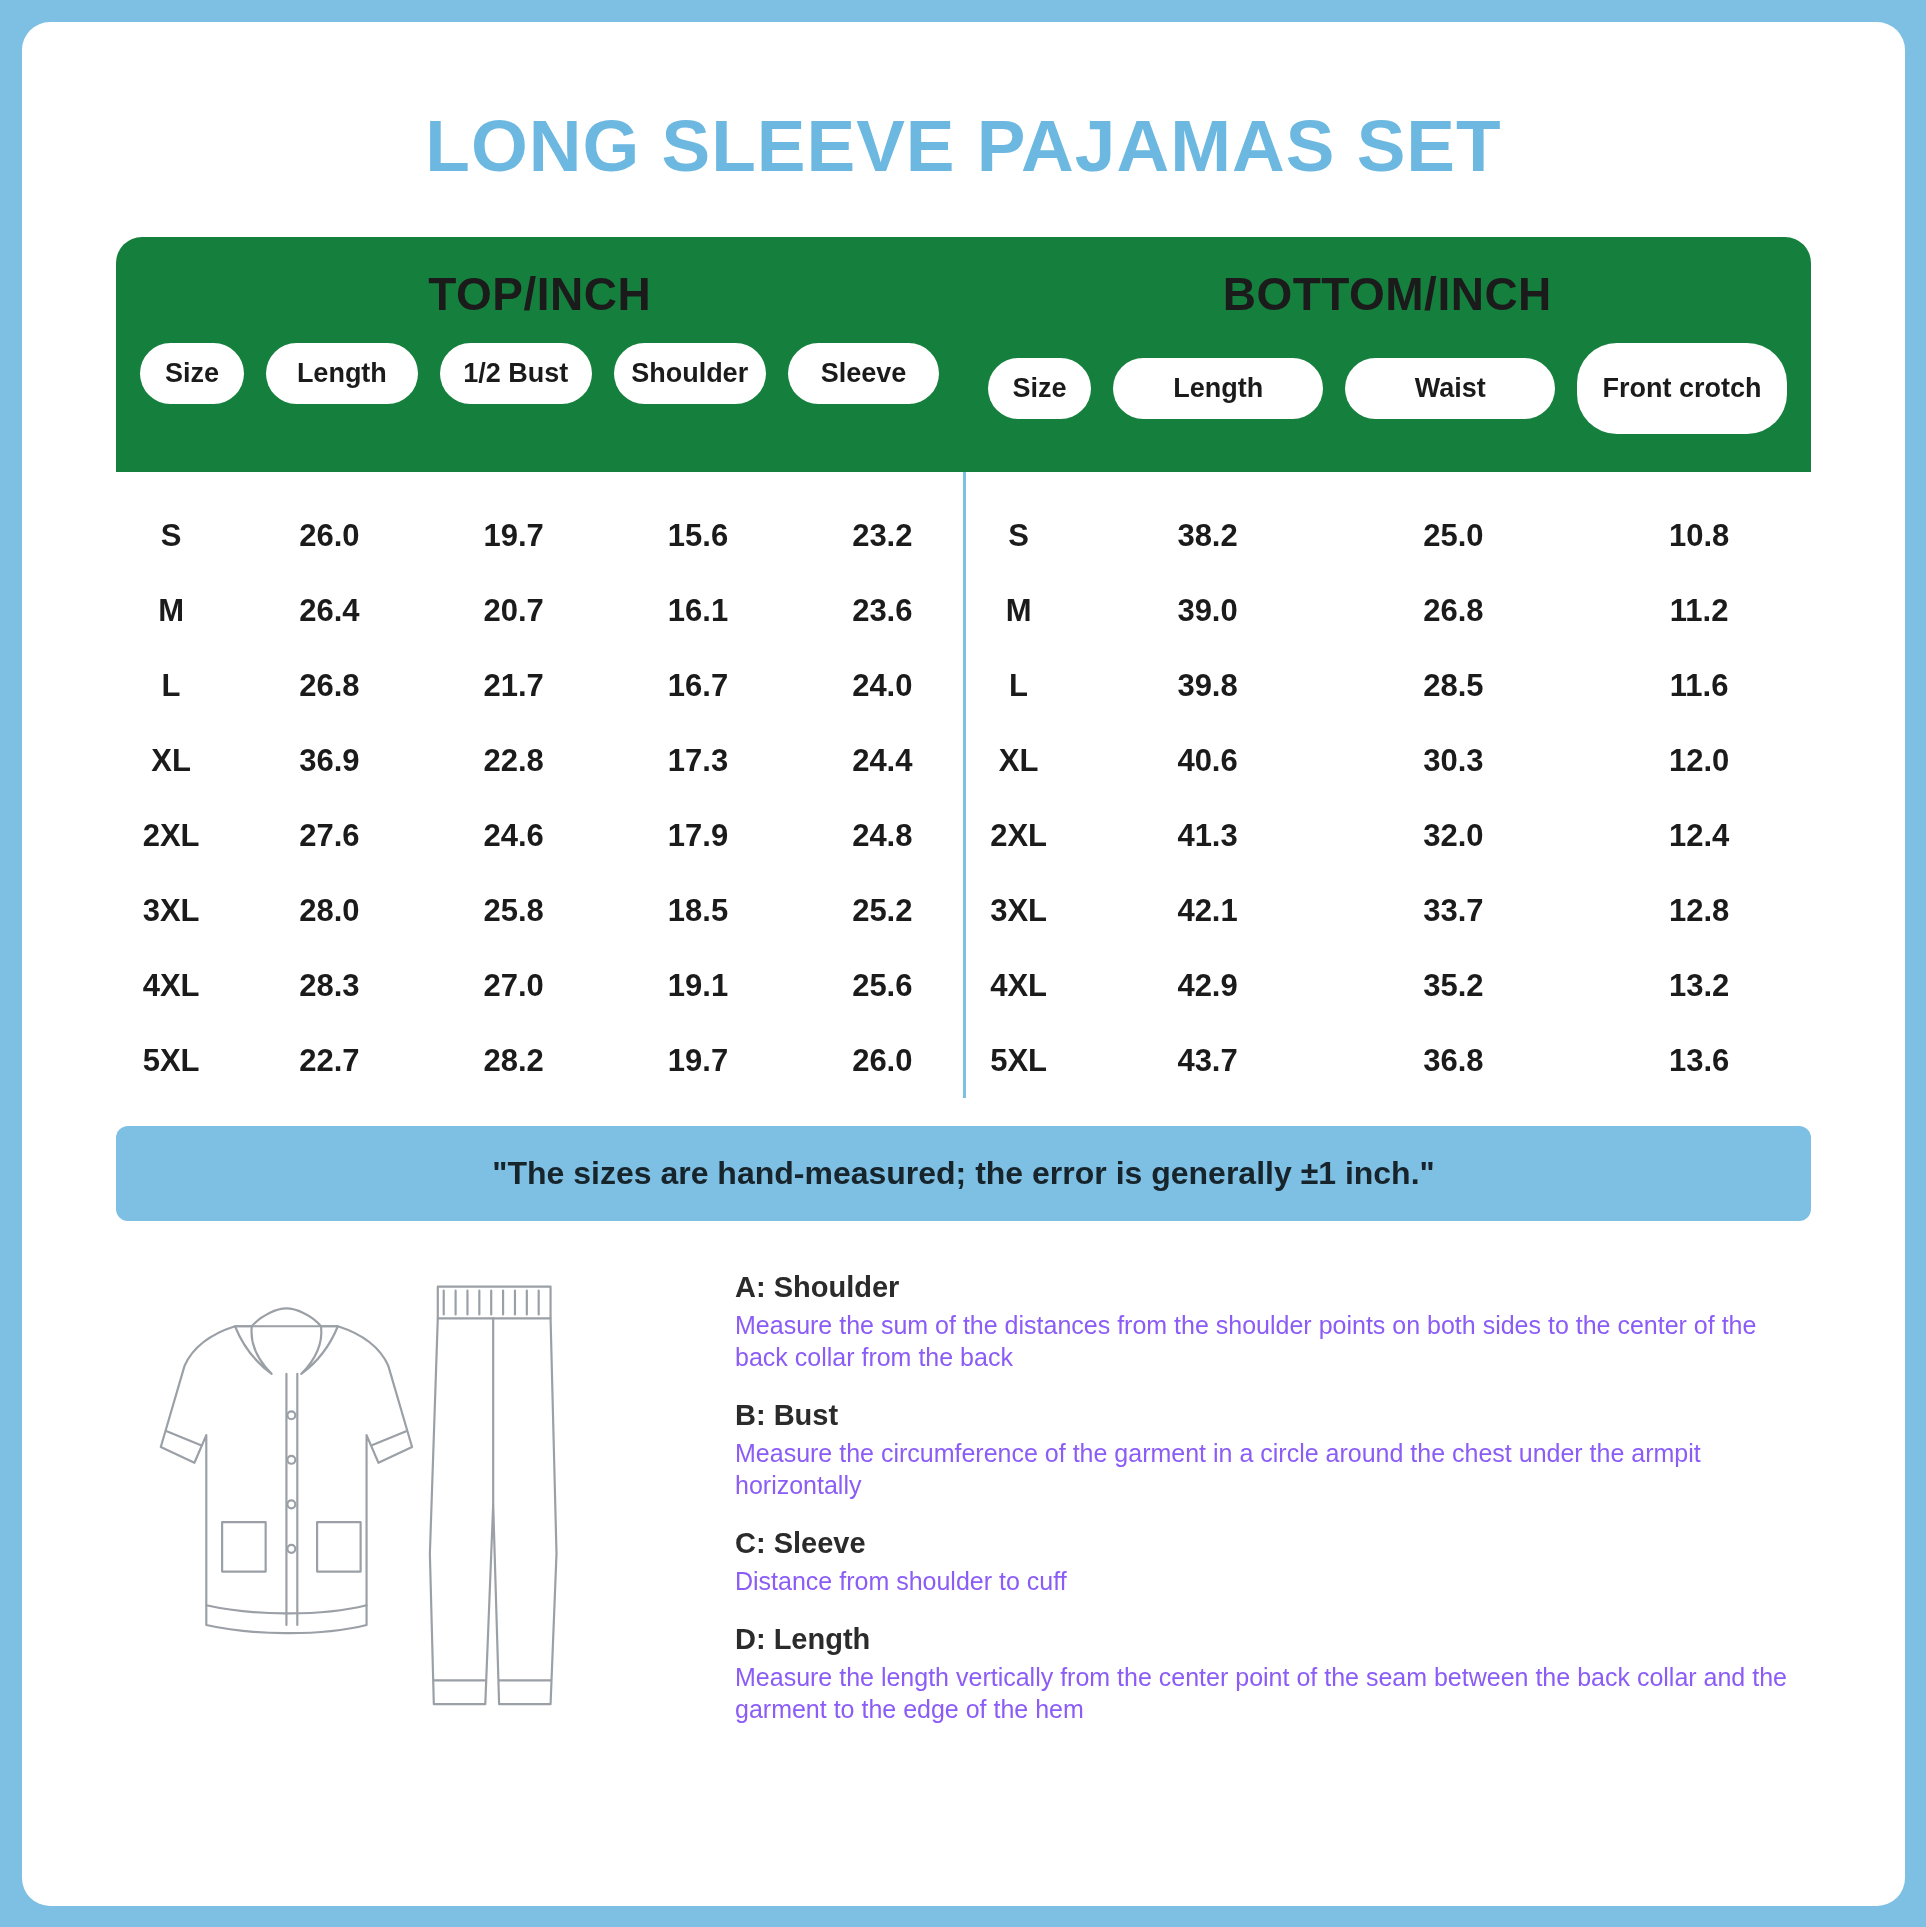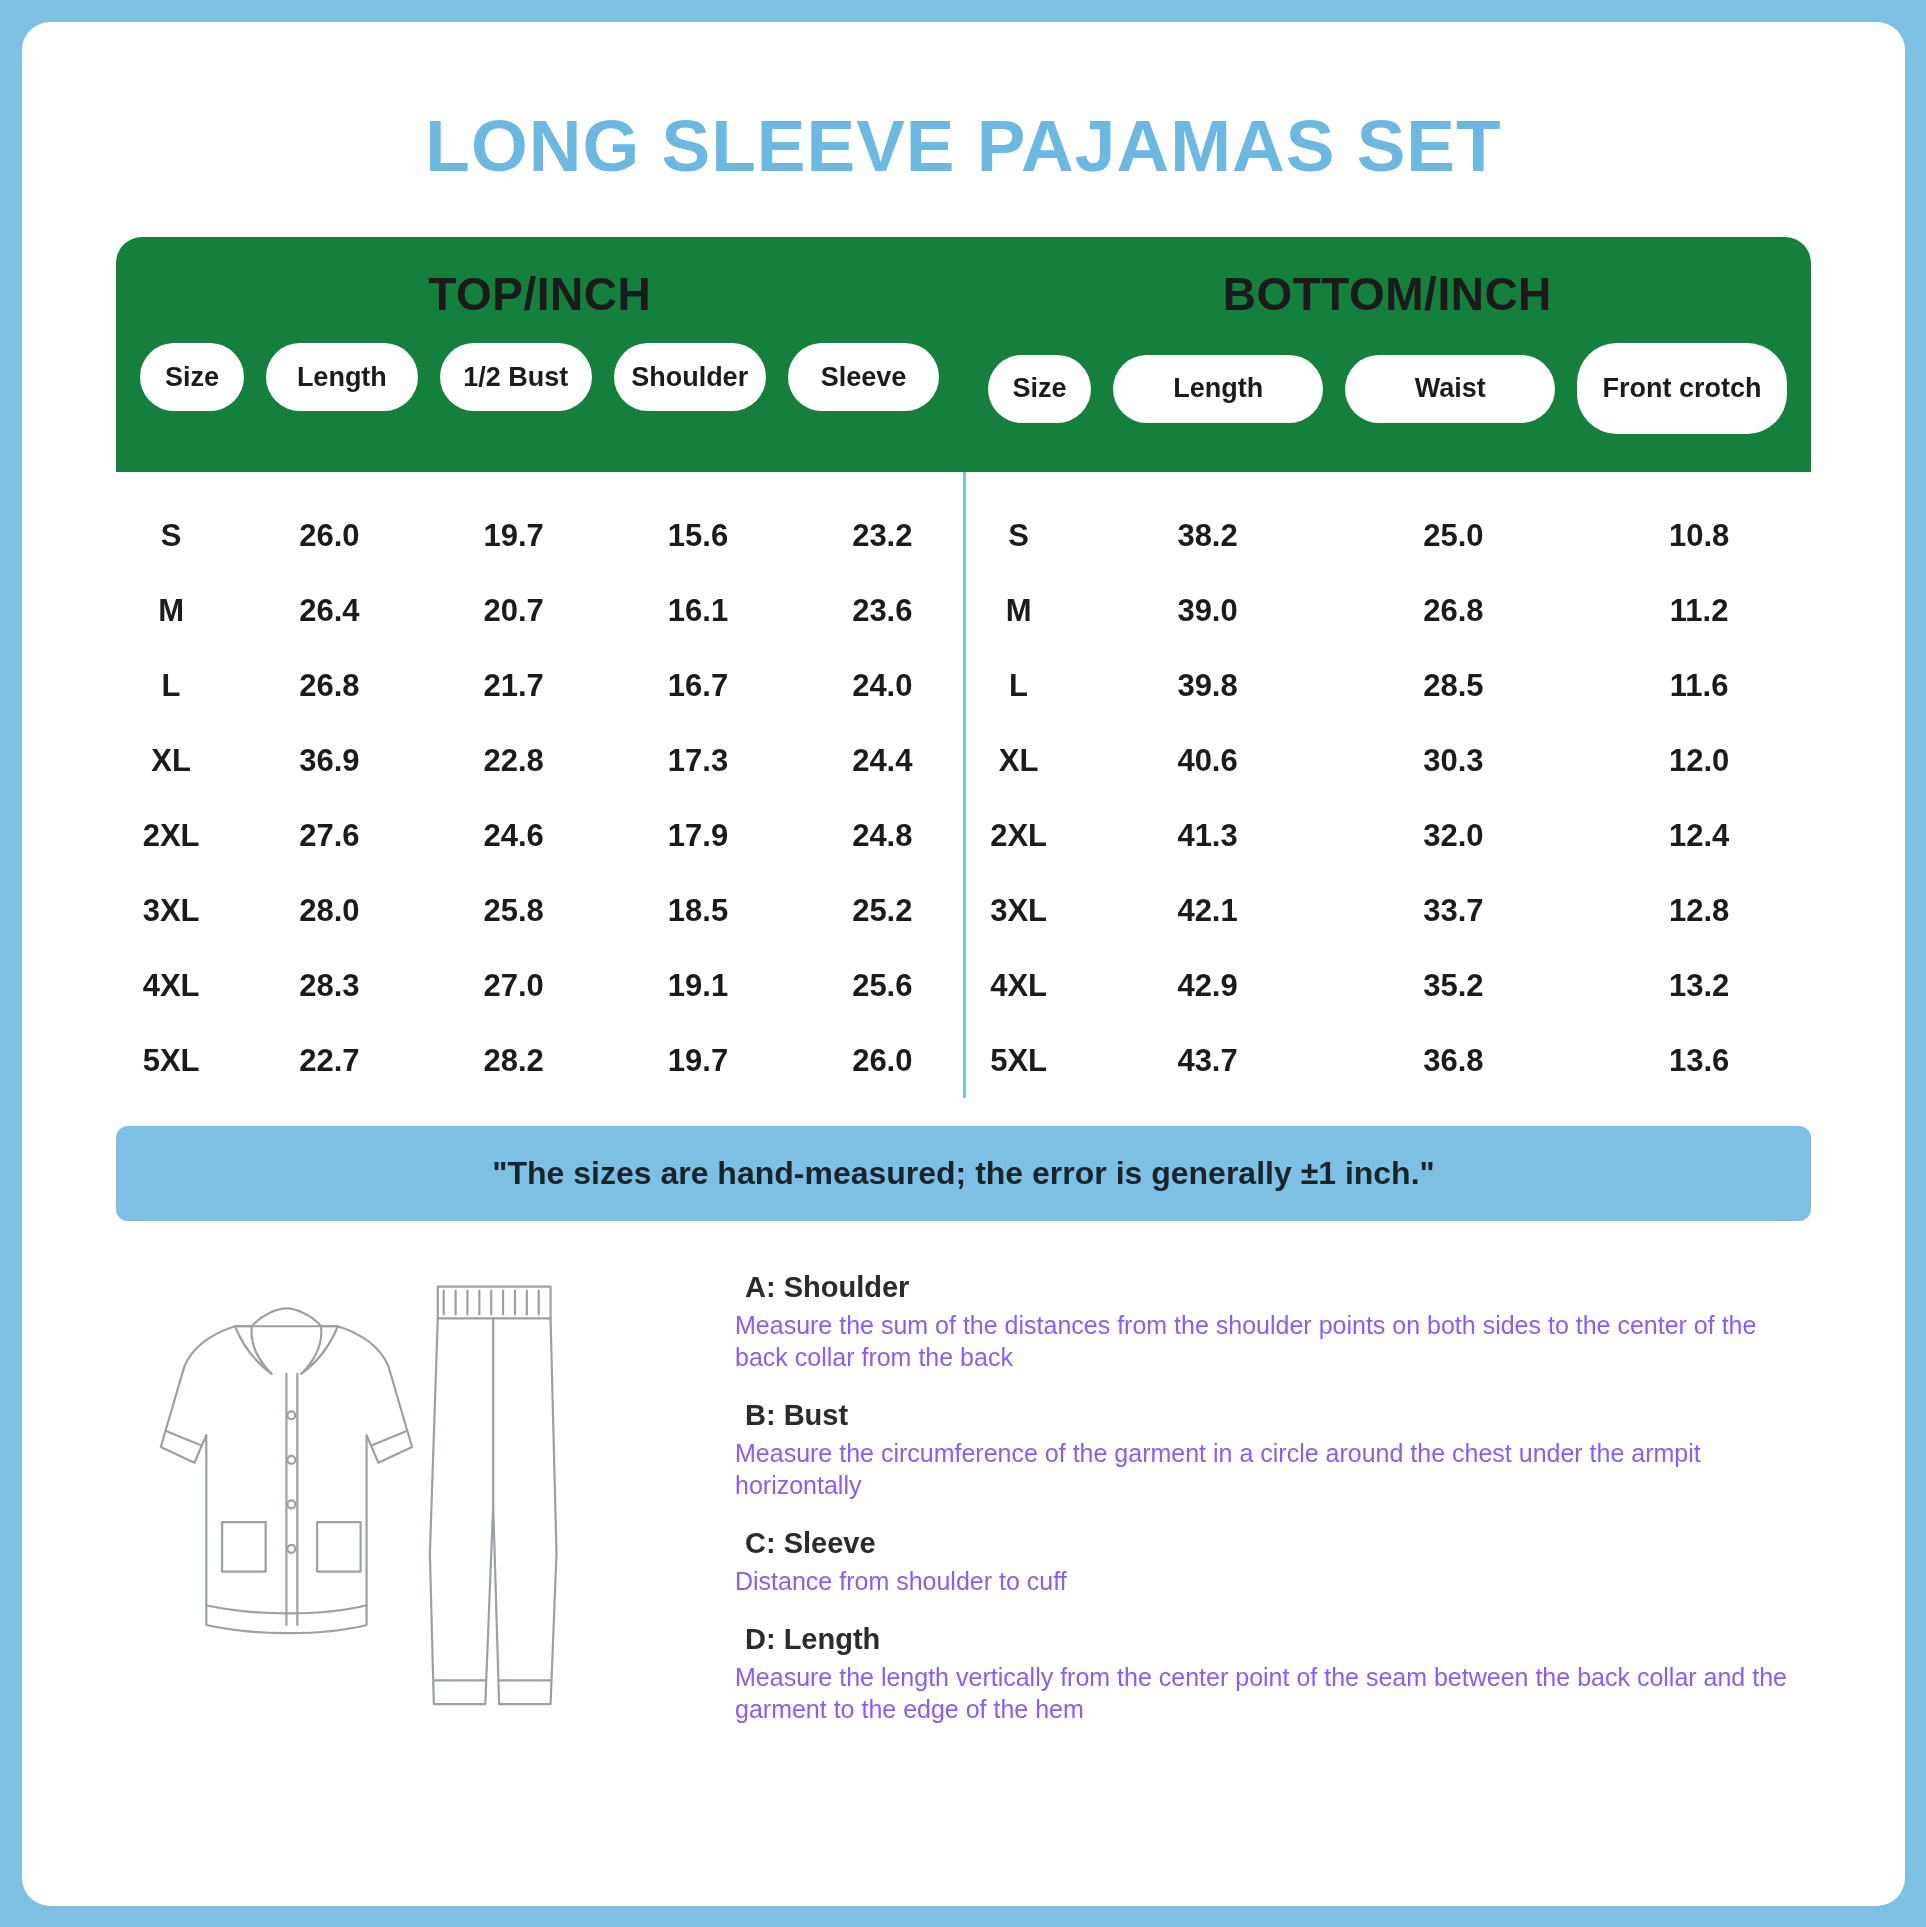--- a/index.html
+++ b/index.html
@@ -64,21 +64,21 @@
   }
   .pill-row {
     display: flex;
     margin-top: 22px;
     padding: 0 24px;
     align-items: center;
   }
   .pill {
     background: #ffffff;
     border-radius: 40px;
-    height: 68px;
+    height: 61px;
     display: flex;
     align-items: center;
     justify-content: center;
     font-size: 27px;
     font-weight: bold;
     color: #1b1b1b;
     text-align: center;
     line-height: 1.05;
     box-sizing: border-box;
     padding: 0 10px;
@@ -139,21 +139,20 @@
   .defs {
     flex: 1 1 0;
     padding-top: 14px;
   }
   .def { margin-bottom: 26px; }
   .def-title {
     font-size: 29px;
     font-weight: bold;
     color: #2b2b2b;
     margin-bottom: 5px;
-    margin-left: 10px;
   }
   .def-text {
     font-size: 25px;
     color: #8b5cf6;
     line-height: 1.28;
   }
 </style>
 </head>
 <body>
 

